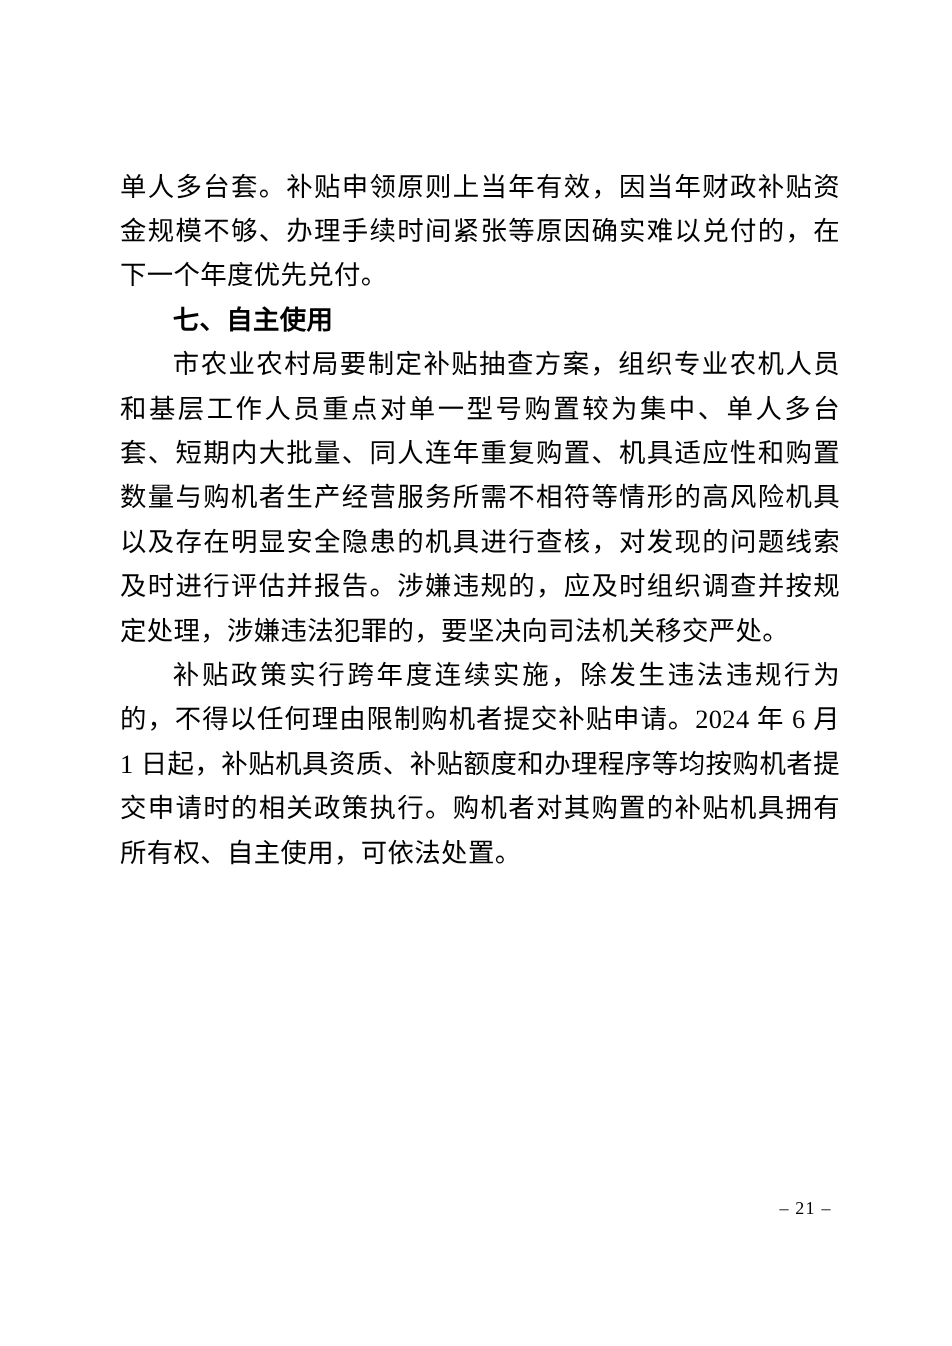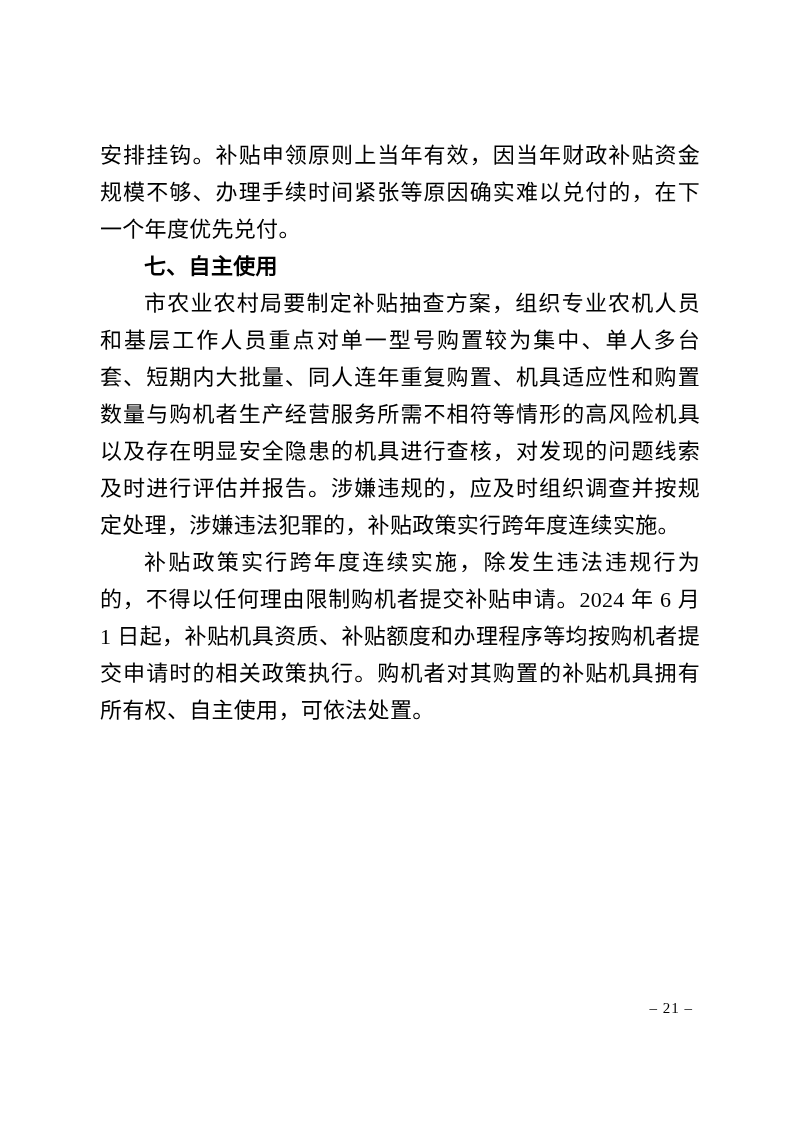--- a/index.html
+++ b/index.html
@@ -53,19 +53,19 @@
     font-family: "Liberation Serif", "DejaVu Serif", serif;
     color: #000000;
     letter-spacing: 1px;
   }
 </style>
 </head>
 <body>
 
 <div class="page">
   <div class="content">
-    <p class="body-para">安排挂钩。补贴申领原则上当年有效，因当年财政补贴资金规模不够、办理手续时间紧张等原因确实难以兑付的，在下一个年度优先兑付。</p>
+    <p class="body-para">单人多台套。补贴申领原则上当年有效，因当年财政补贴资金规模不够、办理手续时间紧张等原因确实难以兑付的，在下一个年度优先兑付。</p>
     <h2 class="section-heading">七、自主使用</h2>
-    <p class="body-para indent">市农业农村局要制定补贴抽查方案，组织专业农机人员和基层工作人员重点对单一型号购置较为集中、单人多台套、短期内大批量、同人连年重复购置、机具适应性和购置数量与购机者生产经营服务所需不相符等情形的高风险机具以及存在明显安全隐患的机具进行查核，对发现的问题线索及时进行评估并报告。涉嫌违规的，应及时组织调查并按规定处理，涉嫌违法犯罪的，补贴政策实行跨年度连续实施。</p>
+    <p class="body-para indent">市农业农村局要制定补贴抽查方案，组织专业农机人员和基层工作人员重点对单一型号购置较为集中、单人多台套、短期内大批量、同人连年重复购置、机具适应性和购置数量与购机者生产经营服务所需不相符等情形的高风险机具以及存在明显安全隐患的机具进行查核，对发现的问题线索及时进行评估并报告。涉嫌违规的，应及时组织调查并按规定处理，涉嫌违法犯罪的，要坚决向司法机关移交严处。</p>
     <p class="body-para indent">补贴政策实行跨年度连续实施，除发生违法违规行为的，不得以任何理由限制购机者提交补贴申请。2024 年 6 月 1 日起，补贴机具资质、补贴额度和办理程序等均按购机者提交申请时的相关政策执行。购机者对其购置的补贴机具拥有所有权、自主使用，可依法处置。</p>
   </div>
   <div class="page-number">– 21 –</div>
 </div>
 
 </body></html>

